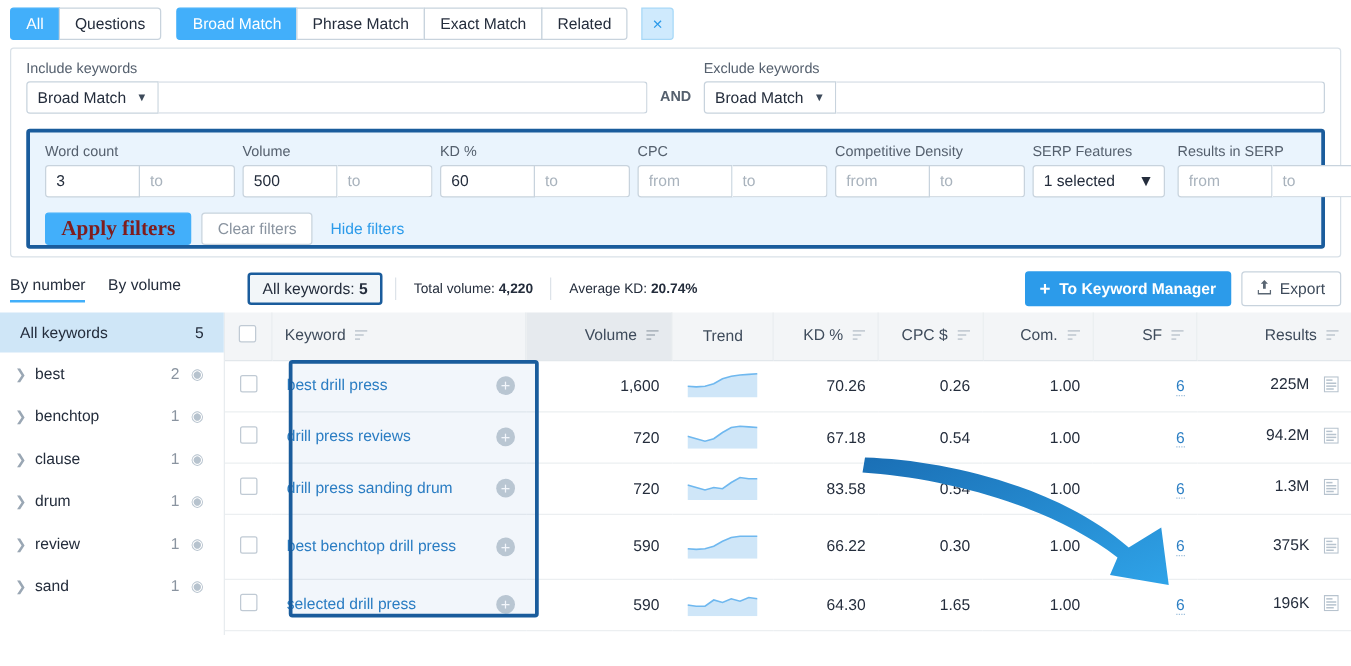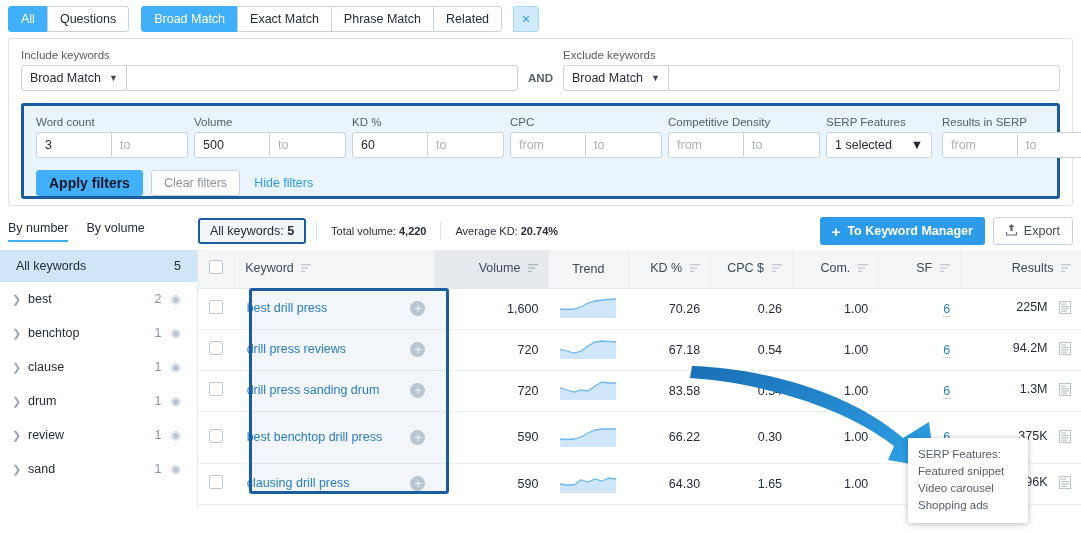--- a/index.html
+++ b/index.html
@@ -91,23 +91,23 @@
   .pair input::placeholder { color: #a9b3bd; }
   .pair input:first-child { border-radius: 3px 0 0 3px; }
   .pair input:last-child { border-left: none; border-radius: 0 3px 3px 0; }
   .selwide {
     height: 26px; border: 1px solid #c8d3dd; border-radius: 3px; background: #fff;
     display: flex; align-items: center; justify-content: space-between;
     padding: 0 8px; width: 106px; font-size: 12.5px; cursor: pointer;
   }
   .advbtns { display: flex; align-items: center; margin-top: 12px; }
   .btn-primary {
-    background: #42affa; color: #0f172a; border: 1px solid #42affa; border-radius: 3px;
-    height: 26px; padding: 0 12px; font-size: 14px; cursor: pointer;
-    font-family: Liberation Sans, sans-serif; font-weight: bold;
+    background: #42affa; color: #7f1d1d; border: 1px solid #42affa; border-radius: 3px;
+    height: 26px; padding: 0 12px; font-size: 17px; cursor: pointer;
+    font-family: Liberation Serif, serif; font-weight: bold;
   }
   .btn-ghost {
     background: #fff; color: #8a94a0; border: 1px solid #c8d3dd; border-radius: 3px;
     height: 26px; padding: 0 12px; font-size: 12.5px; cursor: pointer; margin-left: 8px;
     font-family: "Liberation Sans", sans-serif;
   }
   .linkbtn { color: #2c9bea; font-size: 12.5px; margin-left: 14px; cursor: pointer; }
 
   
   .midbar { display: flex; align-items: center; height: 38px; padding: 0 8px; margin-top: 6px; }
@@ -130,21 +130,21 @@
   }
   .btn-blue .plus { font-size: 15px; margin-right: 7px; font-weight: bold; }
   .btn-export {
     background: #fff; color: #3e4b5b; border: 1px solid #c8d3dd; border-radius: 3px;
     height: 28px; padding: 0 12px; font-size: 12.5px; cursor: pointer; margin-left: 8px;
     display: flex; align-items: center; font-family: "Liberation Sans", sans-serif;
   }
 
   
   .content { display: flex; height: 258px; }
-  .sidebar { width: 198px; flex: none; border-right: 1px solid #e8ecef; }
+  .sidebar { width: 180px; flex: none; border-right: 1px solid #e8ecef; }
   .side-all {
     background: #cfe6f7; padding: 9px 16px; font-size: 12.5px; color: #242d3c;
     display: flex; justify-content: space-between; align-items: center;
   }
   .side-item {
     padding: 10px 16px 10px 12px; font-size: 12.5px; color: #242d3c;
     display: flex; align-items: center; cursor: pointer;
   }
   .side-item .car { color: #9aa7b4; font-size: 11px; width: 16px; }
   .side-item .nm { flex: 1; }
@@ -212,24 +212,24 @@
         </div>
       <div class="tab">
           <span>Questions</span>
         </div>
     </div>
     <div class="tabgroup">
       <div class="tab active">
           <span>Broad Match</span>
         </div>
       <div class="tab">
+          <span>Phrase Match</span>
+        </div>
+      <div class="tab">
           <span>Exact Match</span>
-        </div>
-      <div class="tab">
-          <span>Phrase Match</span>
         </div>
       <div class="tab">
           <span>Related</span>
         </div>
     </div>
     <div class="tabgroup">
       <div class="tab adv-x">
           <span>×</span>
         </div>
     </div>
@@ -595,21 +595,21 @@
                     <rect x="2" y="2.5" width="5" height="1.2" fill="#b7c3ce"></rect>
                     <rect x="2" y="5" width="8" height="1.2" fill="#b7c3ce"></rect>
                     <rect x="2" y="7.3" width="8" height="1.2" fill="#b7c3ce"></rect>
                     <rect x="2" y="9.6" width="6" height="1.2" fill="#b7c3ce"></rect>
                   </svg></span>
             </td>
           </tr>
 
           <tr>
             <td class="lcheck"><span class="chk"></span></td>
-            <td class="kw">clausing drill press</td>
+            <td class="kw">selected drill press</td>
             <td class="kwplus"><span class="plusic">+</span></td>
             <td>590</td>
             <td class="trend">
               <svg width="56" height="22" viewBox="0 0 56 22">
                 <path d="M0,13 L7,14 L14,14 L21,9 L28,11 L35,8 L42,10 L49,7 L56,8 L56,22 L0,22 Z" fill="#cfe6f8"></path>
                 <path d="M0,13 L7,14 L14,14 L21,9 L28,11 L35,8 L42,10 L49,7 L56,8" fill="none" stroke="#6fb8ef" stroke-width="1.3"></path>
               </svg>
             </td>
             <td>64.30</td>
             <td>1.65</td>
@@ -637,20 +637,14 @@
   <svg class="arrow-svg" width="300" height="110" viewBox="0 0 300 110">
     <defs>
       <linearGradient id="agrad" x1="0" y1="0" x2="1" y2="1">
         <stop offset="0%" stop-color="#1a6fb5"></stop>
         <stop offset="100%" stop-color="#2fa3e8"></stop>
       </linearGradient>
     </defs>
     <path d="M4,6 C70,8 160,30 215,78 L241,62 L247,108 L200,100 L206,86 C152,44 66,22 2,18 Z" fill="url(#agrad)"></path>
   </svg>
 
-  <div class="tooltip">
-    <div>SERP Features:</div>
-    <div>Featured snippet</div>
-    <div>Video carousel</div>
-    <div>Shopping ads</div>
-  </div>
 
 </div>
 
 </body></html>

